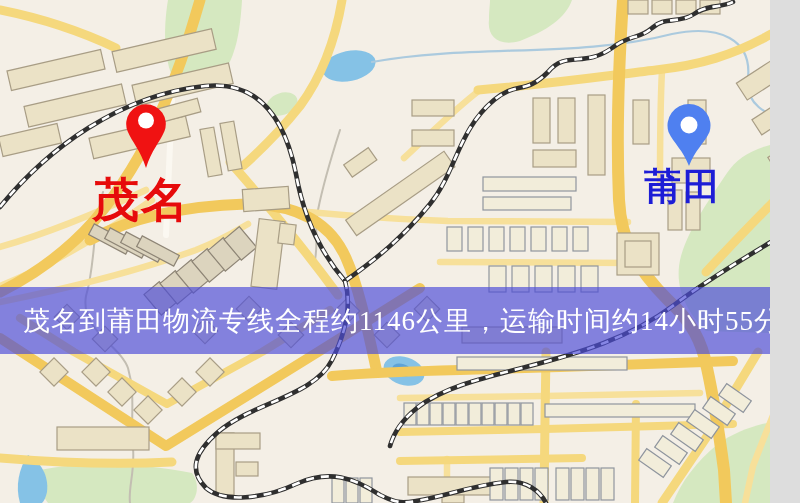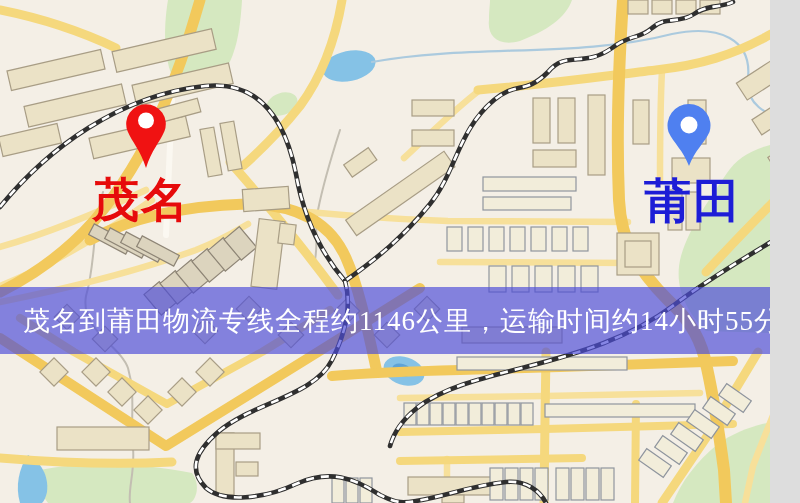--- a/index.html
+++ b/index.html
@@ -19,21 +19,21 @@
   .bld{fill:var(--building);stroke:var(--building_outline);stroke-width:1.2}
   .bldL{fill:var(--building_light);stroke:var(--building_light_outline);stroke-width:1.2}
   .bldD{fill:var(--building_dark);stroke:var(--building_dark_outline);stroke-width:1.2}
   .rl{fill:none;stroke:var(--railway);stroke-width:4.6;stroke-linecap:round}
   .rw{fill:none;stroke:var(--railway_dash);stroke-width:2.6;stroke-dasharray:8 7}
   
   .pin{position:absolute;}
   .city-label{position:absolute;font-weight:700;line-height:1.0;white-space:nowrap;
               letter-spacing:2px;text-shadow:0 0 1px rgba(255,255,255,.4);}
   #origin-label{left:92px;top:177px;font-size:47px;color:var(--origin_label);}
-  #dest-label{left:644px;top:178px;font-size:47px;color:var(--dest_label);}
+  #dest-label{left:644px;top:168px;font-size:37px;color:var(--dest_label);}
   #banner{position:absolute;left:0;top:287px;width:800px;height:67px;
           background:var(--banner_bg);display:flex;align-items:center;
           padding-left:23px;box-sizing:border-box;}
   #banner span{color:var(--banner_text);font-size:27px;letter-spacing:1px;white-space:nowrap;}
 </style>
 </head>
 <body>
 
 <div id="stage">
 

